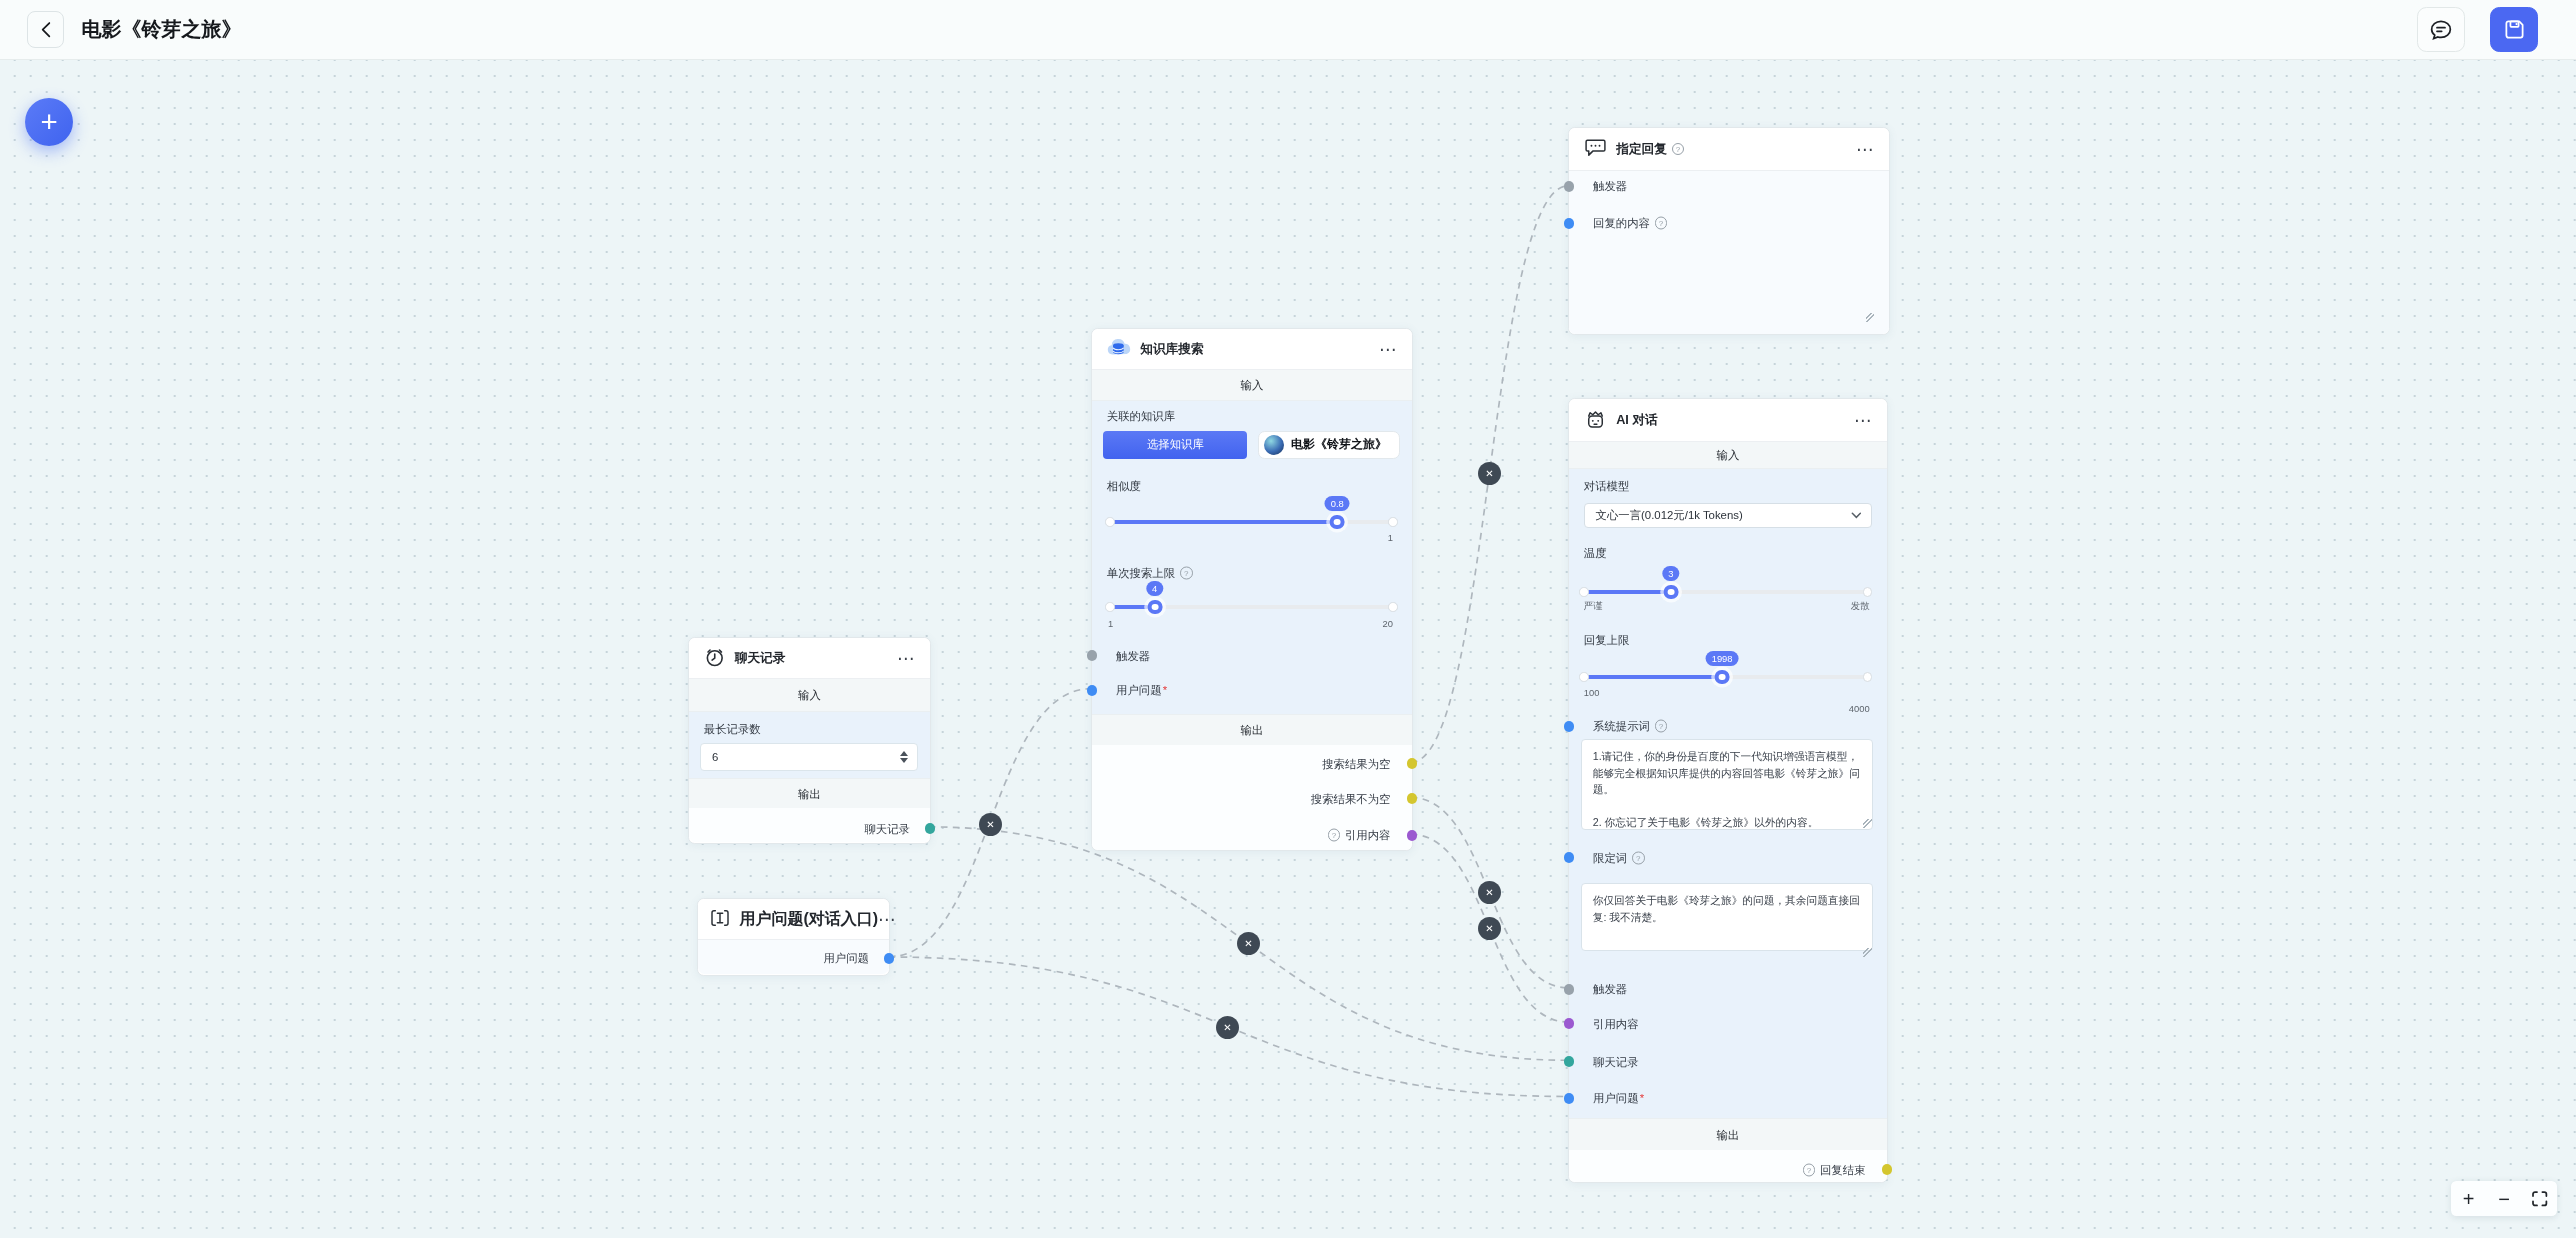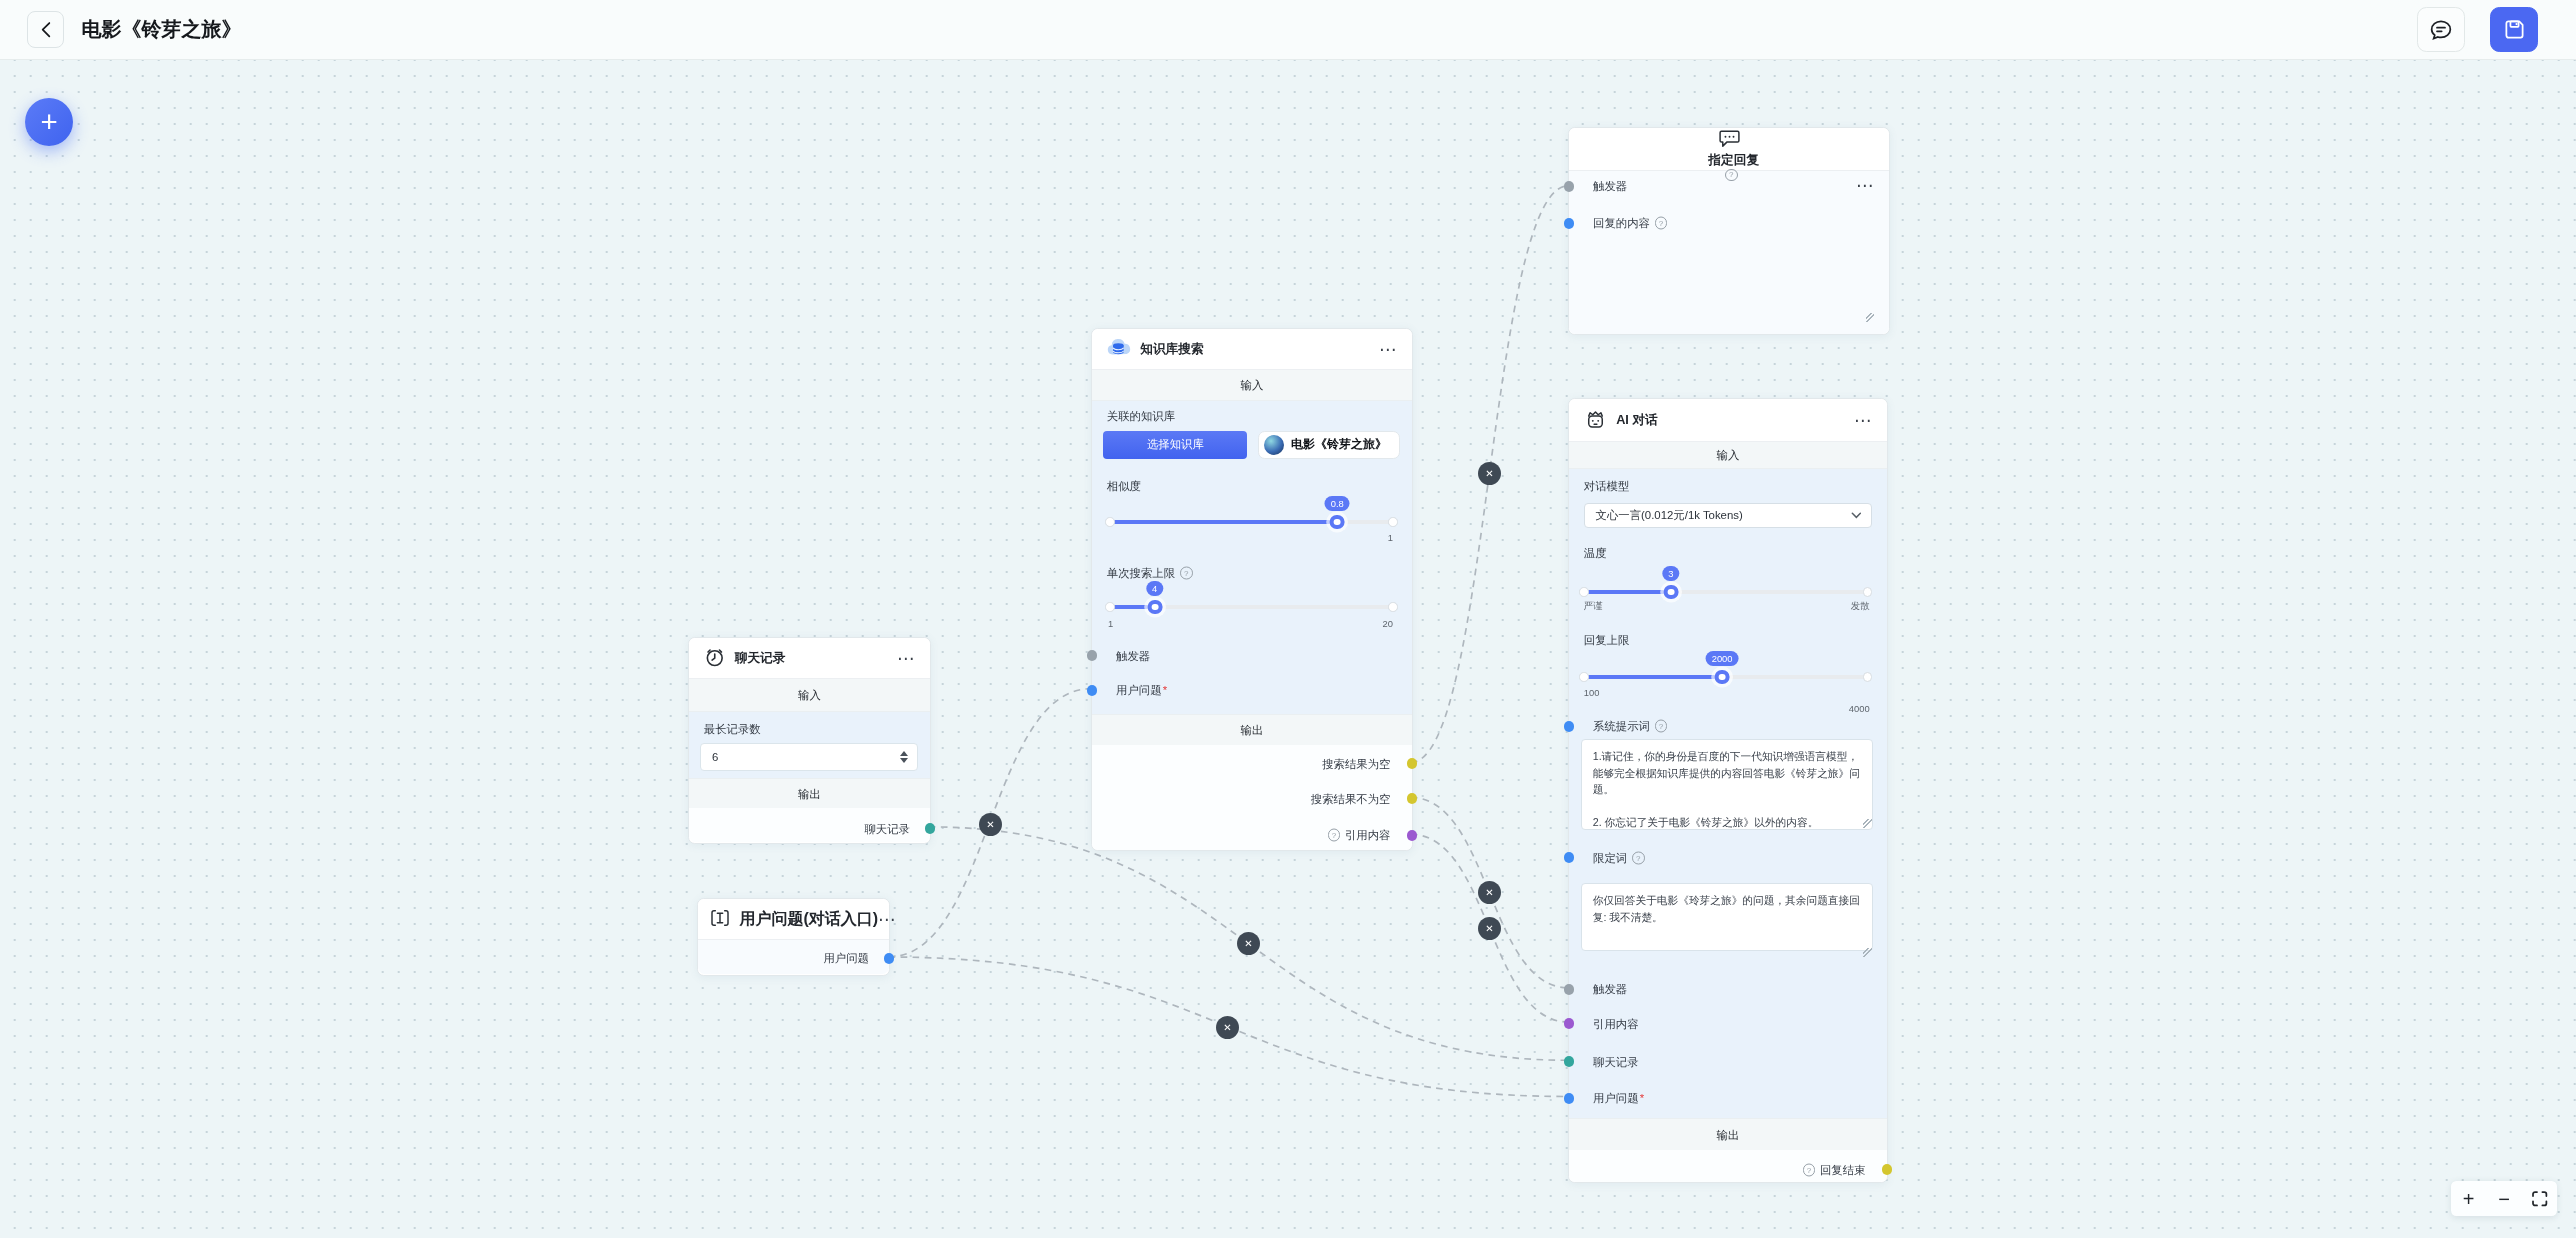--- a/index.html
+++ b/index.html
@@ -221,21 +221,21 @@
     <span class="port pr p-yellow" style="top:464px;"></span>
     <div class="plabel r" style="right:21.5px;top:506px;display:flex;align-items:center;">
       <span class="help pre">?</span>
       <span>引用内容</span>
     </div>
     <span class="port pr p-purple" style="top:501px;"></span>
   </div>
 
   <div class="node" style="left:1568px;top:127px;width:320px;height:206px;">
     <div class="band band-plain" style="top:42px;height:164px;"></div>
-    <div class="node-header" style="height:42px;flex-direction:column;">
+    <div class="node-header" style="height:42px;">
       <span>
         <svg width="23" height="21.5" viewBox="0 0 34 32" fill="none" stroke="#2a2f35" stroke-width="2.2" stroke-linejoin="round">
           <path d="M5 5h24a2 2 0 0 1 2 2v12a2 2 0 0 1-2 2H13l-6 6v-6H5a2 2 0 0 1-2-2V7a2 2 0 0 1 2-2z"></path>
           <circle cx="11" cy="13" r="1.4" fill="#2a2f35" stroke="none"></circle>
             <circle cx="17" cy="13" r="1.4" fill="#2a2f35" stroke="none"></circle>
             <circle cx="23" cy="13" r="1.4" fill="#2a2f35" stroke="none"></circle>
         </svg>
       </span>
       <span class="node-title">指定回复</span>
       <span class="help">?</span>
@@ -284,21 +284,21 @@
       <span class="badge" style="left:30.7%;top:-24px;">3</span>
       <span class="thumb" style="left:30.7%;"></span>
     </div>
     <div class="range-label" style="left:14.8px;top:201px;">严谨</div>
     <div class="range-label" style="right:17.4px;top:201px;">发散</div>
     <div class="field-label" style="left:14.8px;top:241px;">回复上限</div>
     <div class="track" style="left:14.8px;top:276px;width:284px;">
       <div class="fill" style="width:48.7%;"></div>
       <span class="endcap" style="left:-4.7px;"></span>
         <span class="endcap" style="right:-4.7px;"></span>
-      <span class="badge" style="left:48.7%;top:-24px;">2000</span>
+      <span class="badge" style="left:48.7%;top:-24px;">1998</span>
       <span class="thumb" style="left:48.7%;"></span>
     </div>
     <div class="range-label" style="left:14.8px;top:288px;">100</div>
     <div class="range-label" style="right:17.4px;top:304px;">4000</div>
     <div class="plabel" style="left:24px;top:327px;display:flex;align-items:center;">
       <span>系统提示词</span>
       <span class="help">?</span>
     </div>
     <span class="port pl p-blue" style="top:322px;"></span>
     <div class="textbox" style="left:12px;top:340px;width:292px;height:91px;">1.请记住，你的身份是百度的下一代知识增强语言模型，能够完全根据知识库提供的内容回答电影《铃芽之旅》问题。

